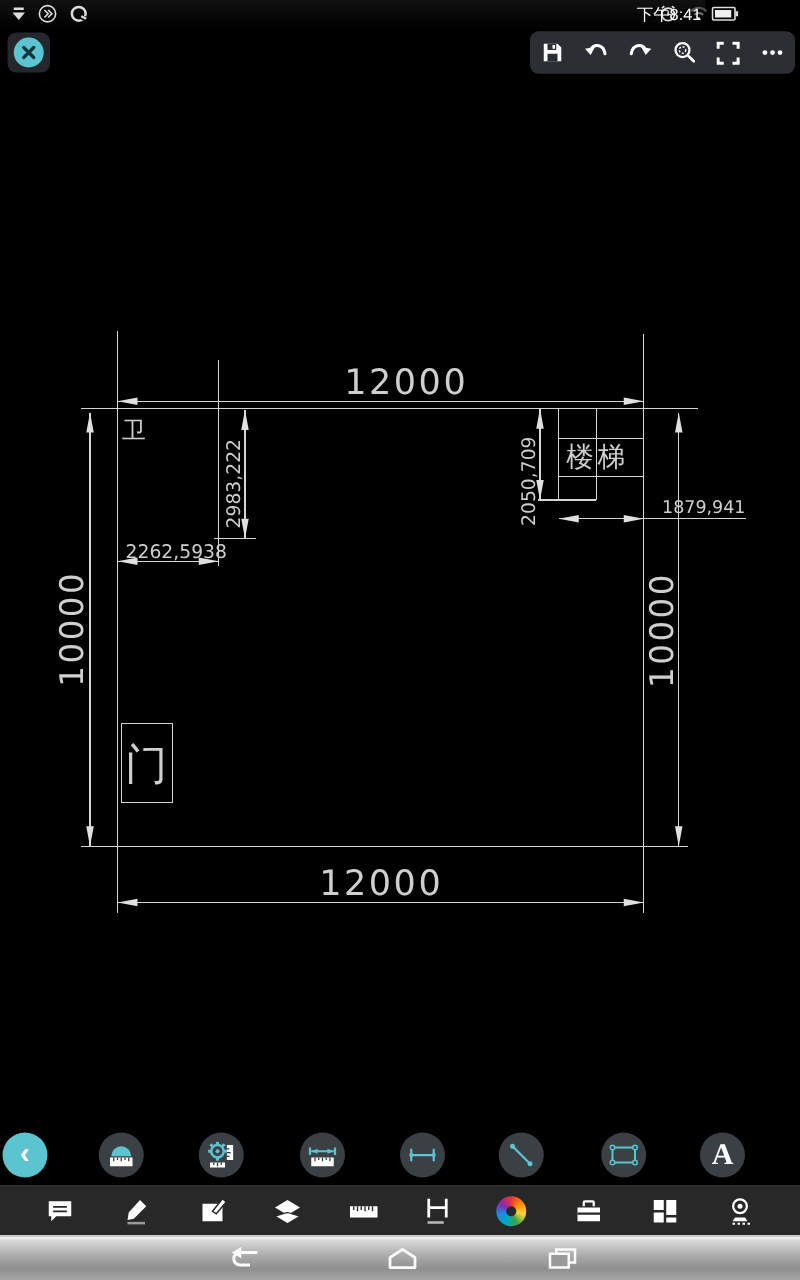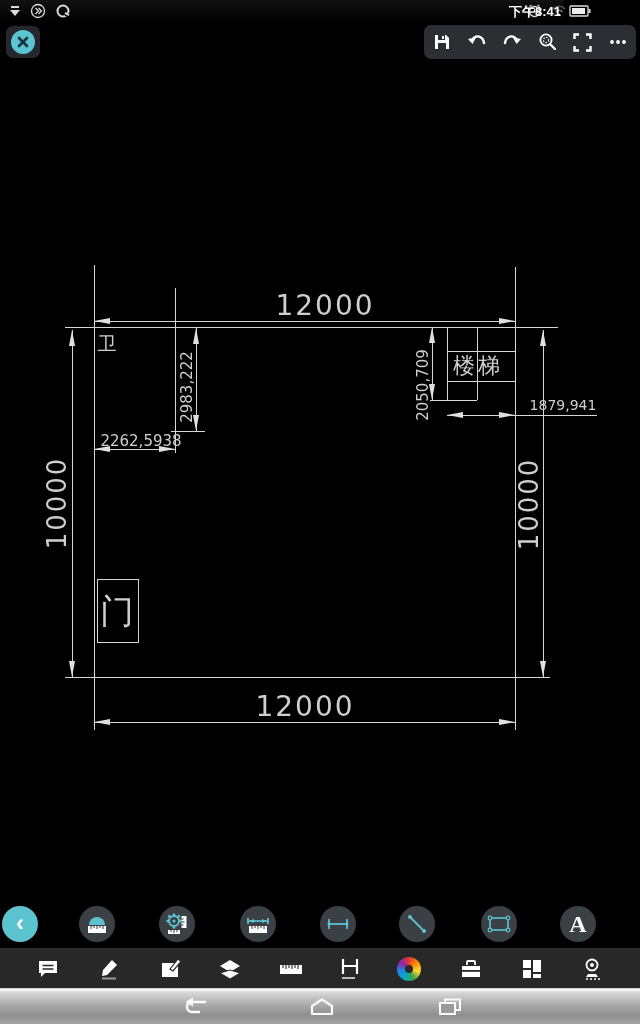--- a/index.html
+++ b/index.html
@@ -1,18 +1,18 @@
 <!DOCTYPE html>
 <html><head>
 <meta charset="utf-8">
 <style>
   html,body{margin:0;padding:0;background:#000;width:640px;height:1024px;overflow:hidden;
     font-family:"Liberation Sans","DejaVu Sans",sans-serif;}
   
-  #status-bar{position:absolute;left:0;top:0;width:564px;height:22px;background:linear-gradient(#111,#000);z-index:5;font-weight:bold;}
+  #status-bar{position:absolute;left:0;top:0;width:564px;height:22px;background:linear-gradient(#111,#000);z-index:5;}
   #status-bar .sicon{position:absolute;top:3px;}
   #status-time{position:absolute;right:3px;top:3px;color:#fff;font-size:13px;letter-spacing:0;}
   
   #top-toolbar{position:absolute;left:0;top:22px;width:640px;height:44px;background:#000;z-index:5;}
   #close-btn{position:absolute;left:6px;top:4px;width:34px;height:32px;background:#24282c;border-radius:7px;}
   #close-btn .teal-circle{position:absolute;left:5px;top:4px;width:24px;height:24px;border-radius:50%;background:#5cc3d1;}
   #tb-group{position:absolute;left:424px;top:3px;width:212px;height:34px;background:#2b2f33;border-radius:7px;display:flex;align-items:center;justify-content:space-around;}
   .tb-btn{width:30px;height:30px;display:flex;align-items:center;justify-content:center;}
   
   #drawing{position:absolute;left:0;top:0;width:640px;height:1024px;z-index:1;}

